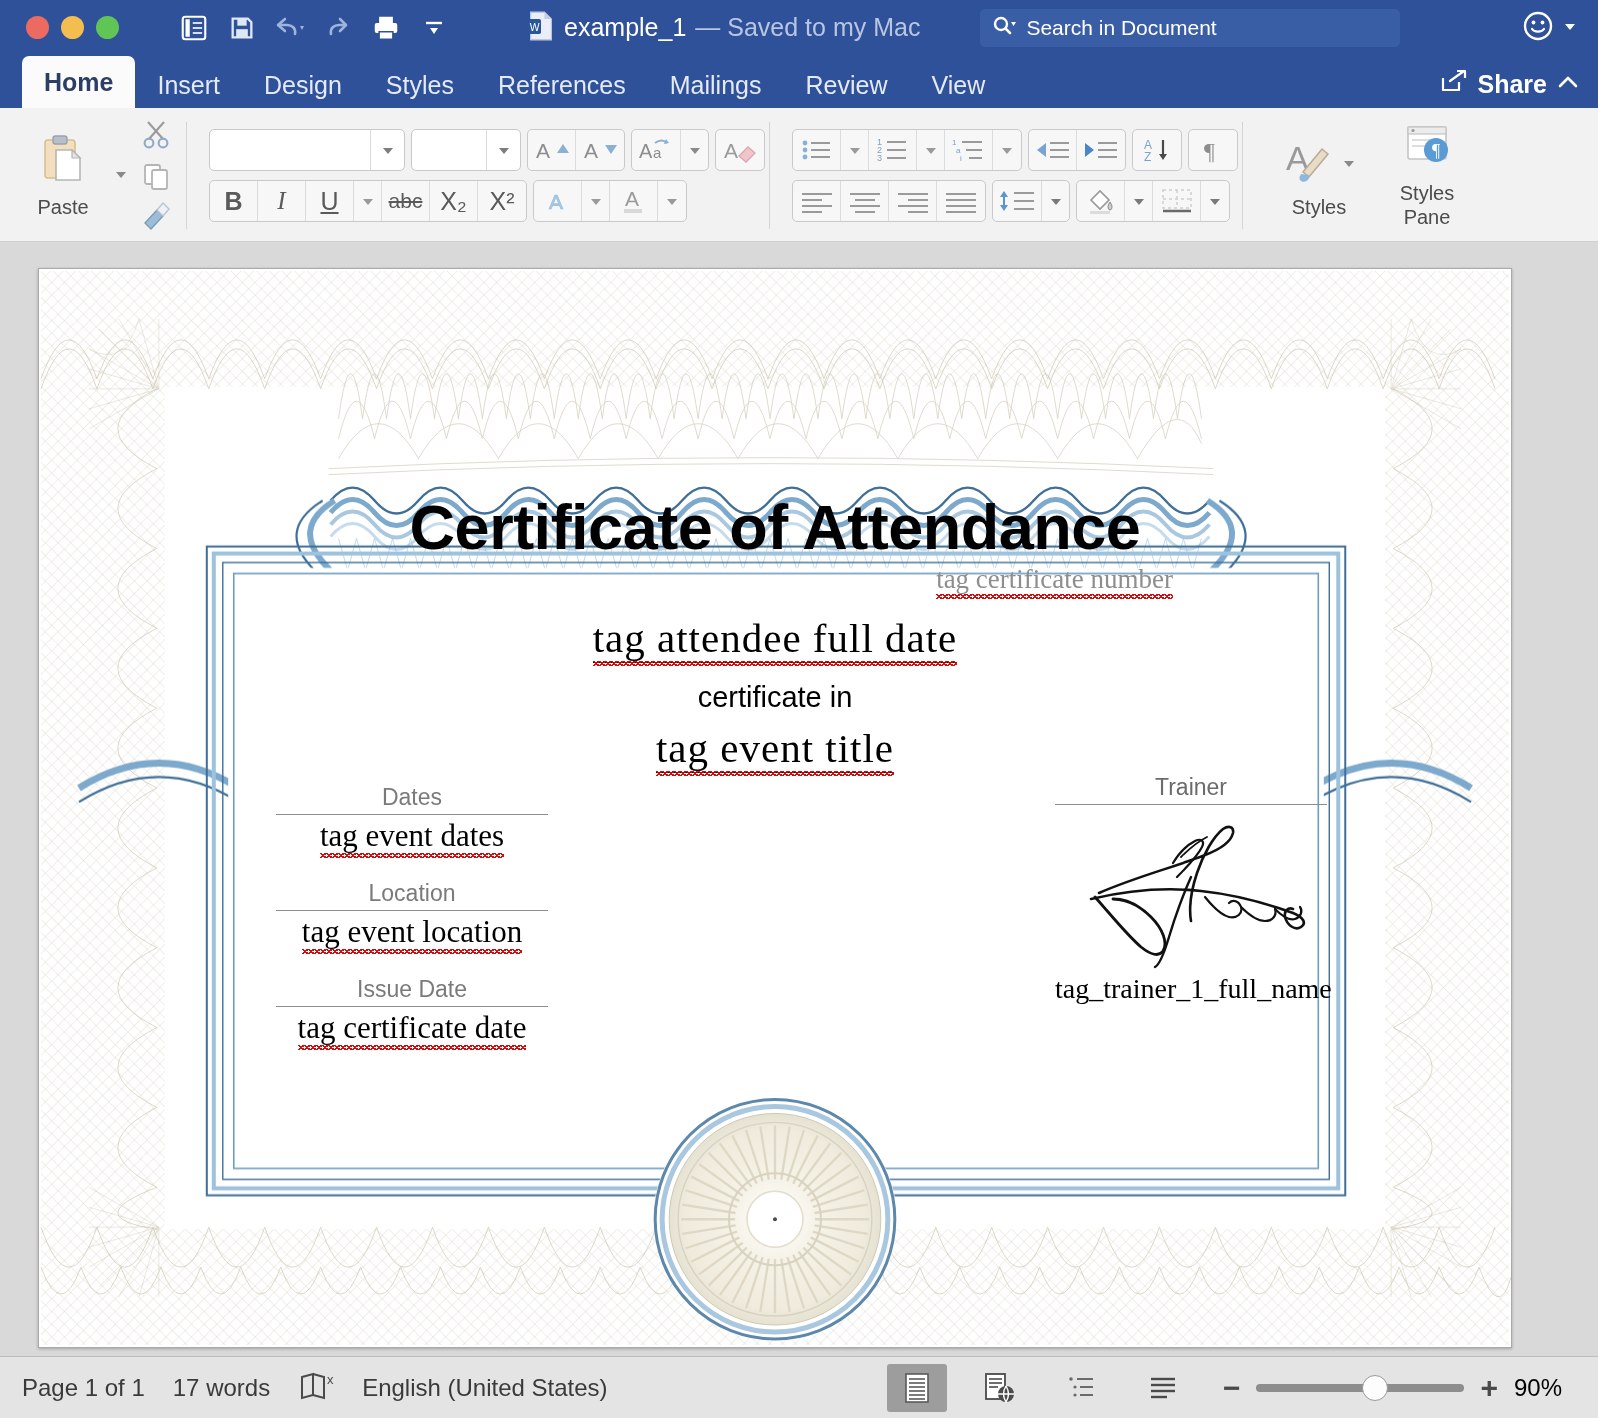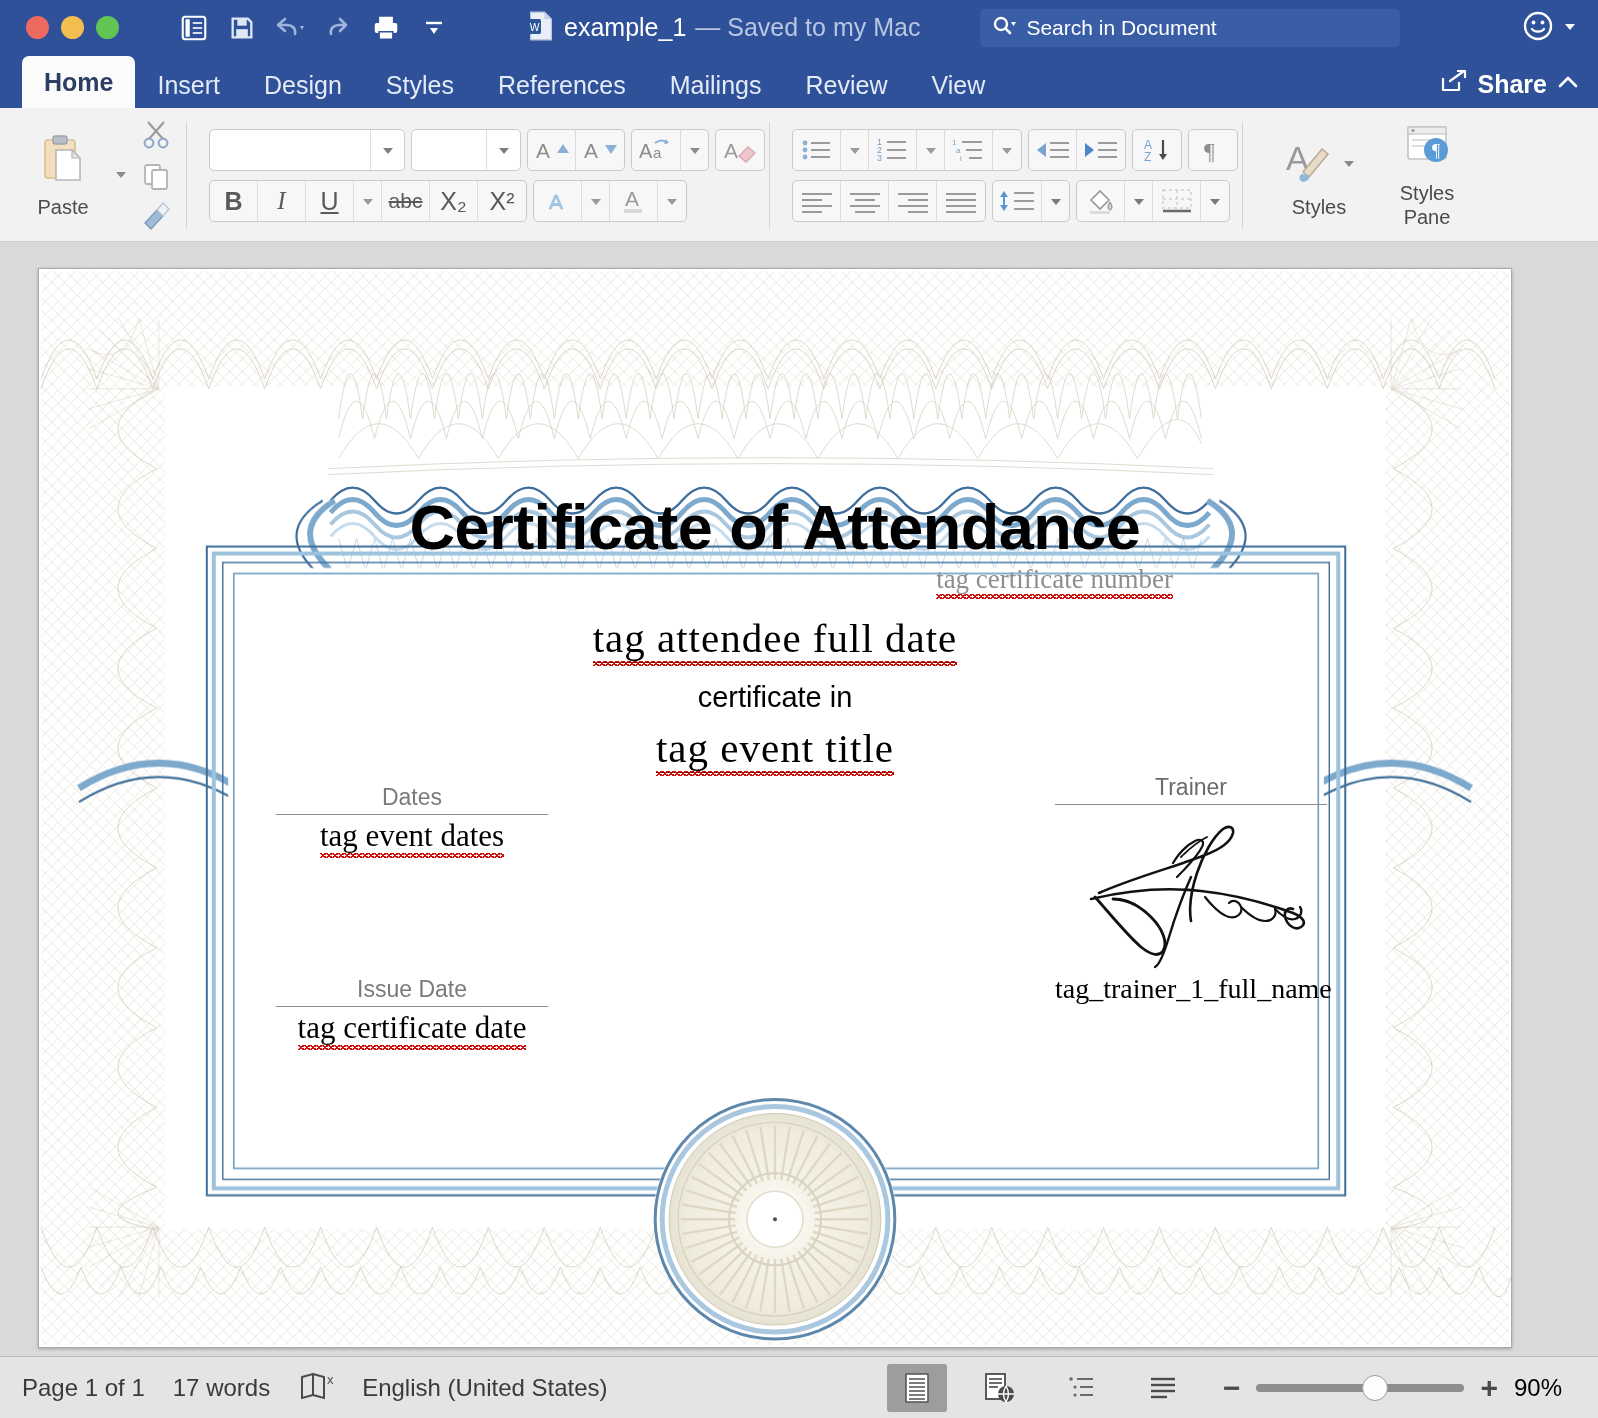--- a/index.html
+++ b/index.html
@@ -987,20 +987,27 @@
         </div>
 
         <div class="field f-dates">
           <div class="lab">Dates</div>
           <div class="rule"></div>
           <div class="val">
             <span class="squiggle">tag event dates</span>
           </div>
         </div>
 
+        <div class="field f-loc">
+          <div class="lab">Location</div>
+          <div class="rule"></div>
+          <div class="val">
+            <span class="squiggle">tag event location</span>
+          </div>
+        </div>
 
         <div class="field f-issue">
           <div class="lab">Issue Date</div>
           <div class="rule"></div>
           <div class="val">
             <span class="squiggle">tag certificate date</span>
           </div>
         </div>
 
         <div class="trainer-block">

